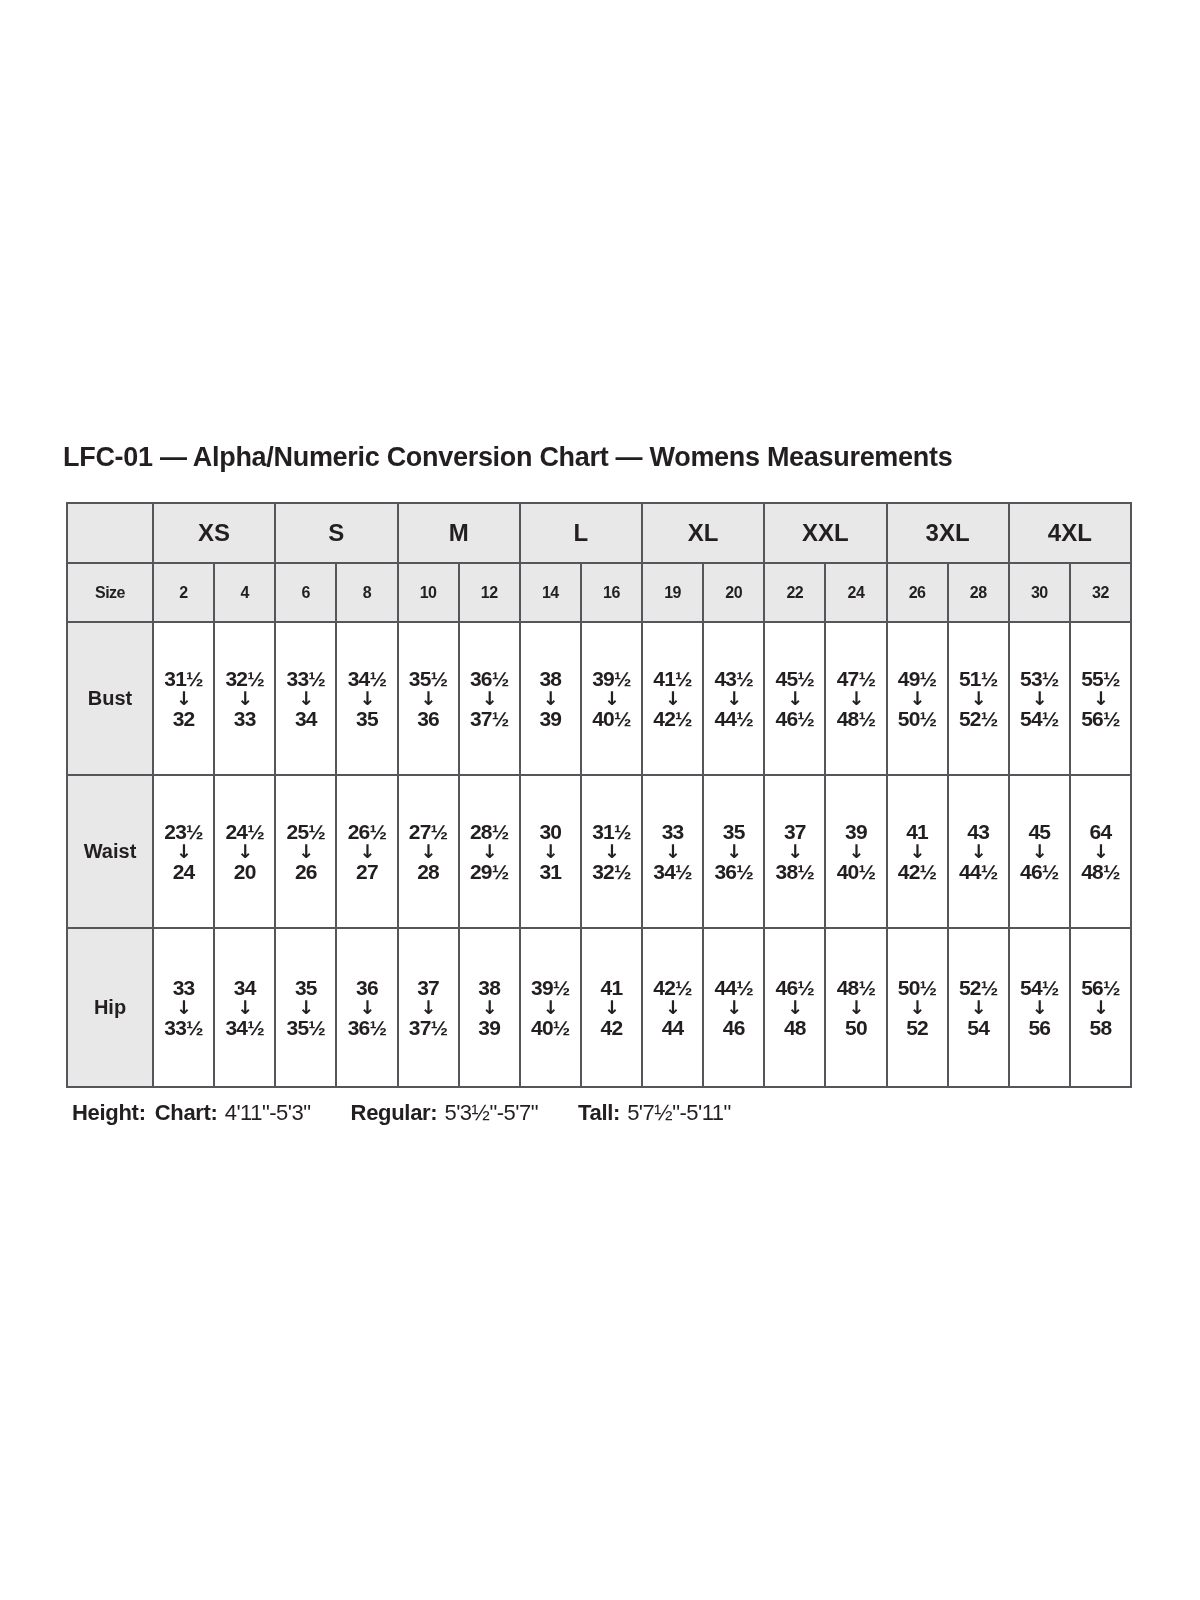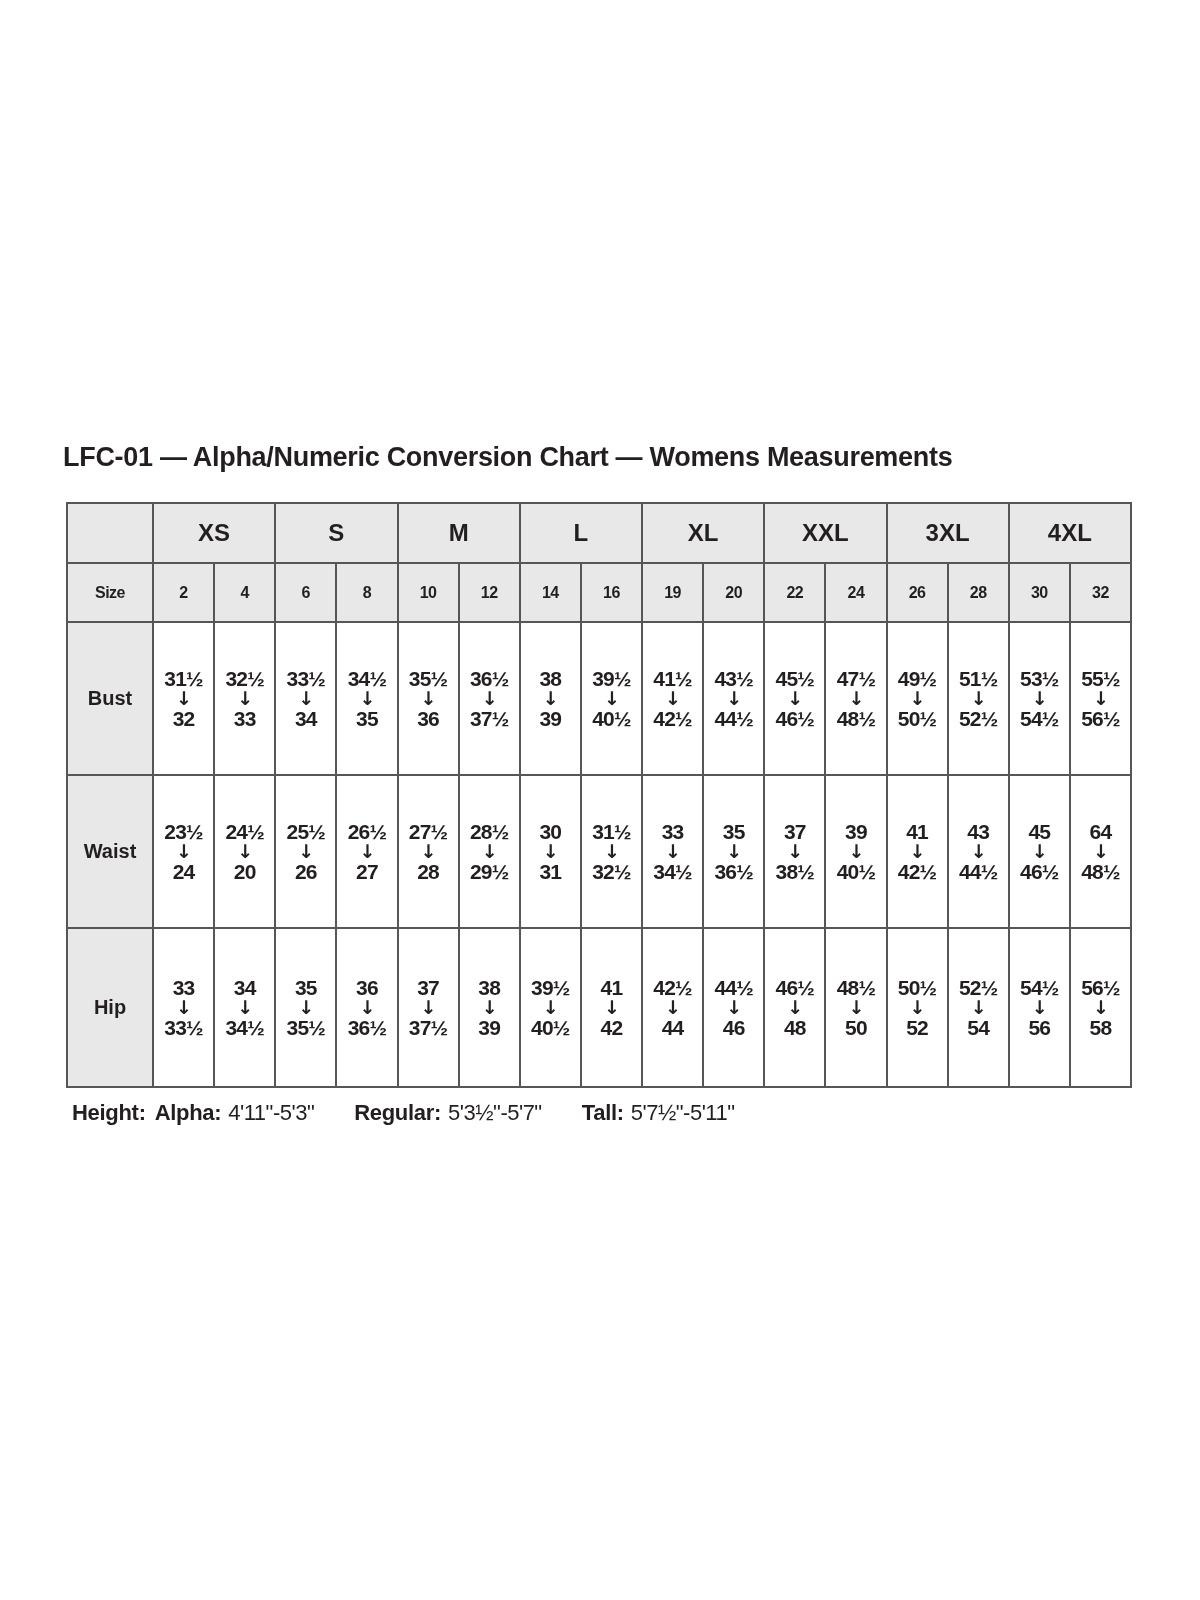--- a/index.html
+++ b/index.html
@@ -453,16 +453,16 @@
               <span>56½</span>
               <span class="arrow">↓</span>
               <span>58</span>
             </div>
           </td>
         </tr>
       </tbody>
   </table>
 
   <p class="footer">
-    <span>Height:</span><span class="seg first"><span>Alpha:</span><span class="fv">4'11"-5'3"</span></span><span class="seg"><span>Regular:</span><span class="fv">5'3½"-5'7"</span></span><span class="seg"><span>Tall:</span><span class="fv">5'7½"-5'11"</span></span>
+    <span>Height:</span><span class="seg first"><span>Chart:</span><span class="fv">4'11"-5'3"</span></span><span class="seg"><span>Regular:</span><span class="fv">5'3½"-5'7"</span></span><span class="seg"><span>Tall:</span><span class="fv">5'7½"-5'11"</span></span>
   </p>
 
 </div>
 
 </body></html>

